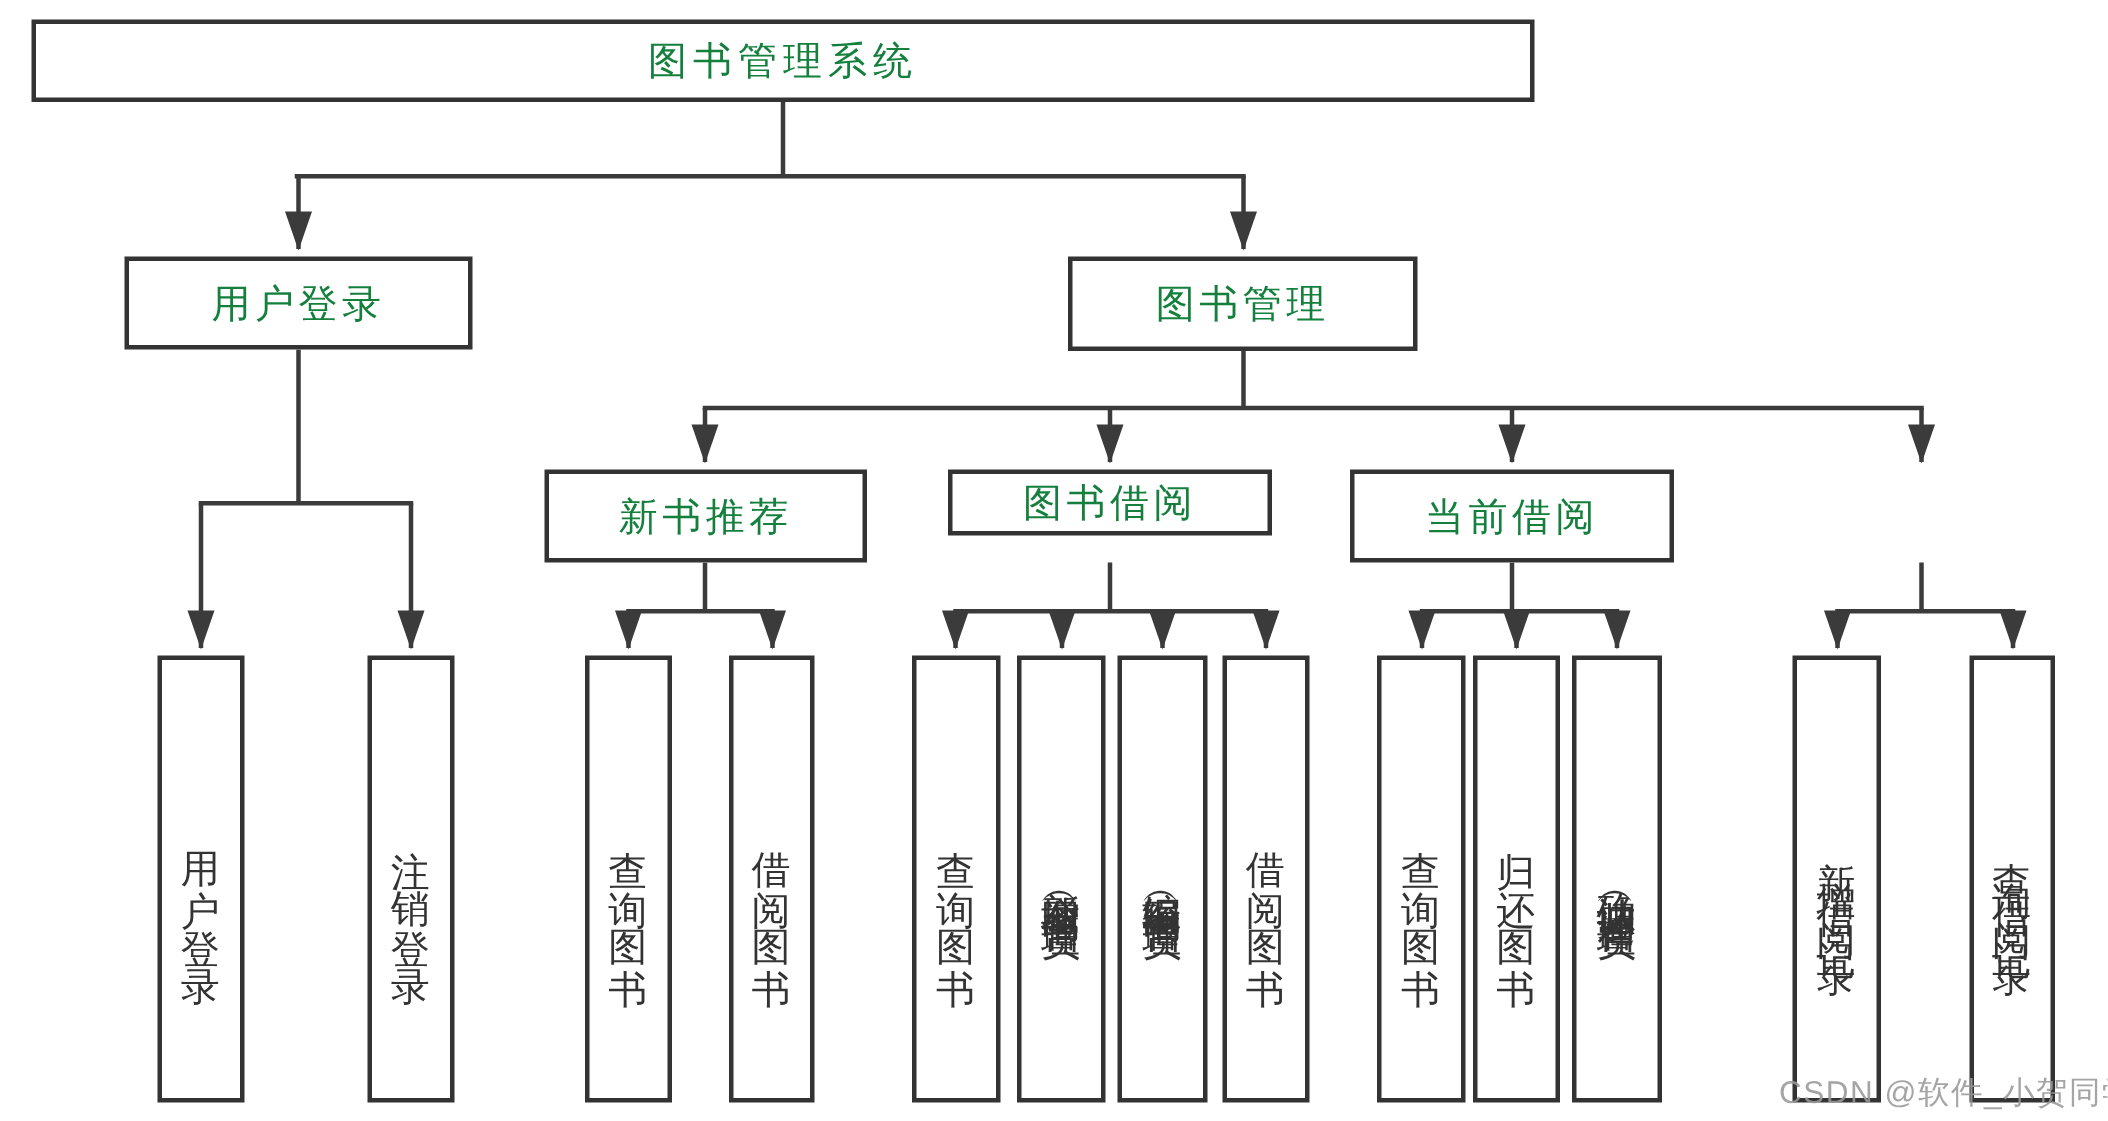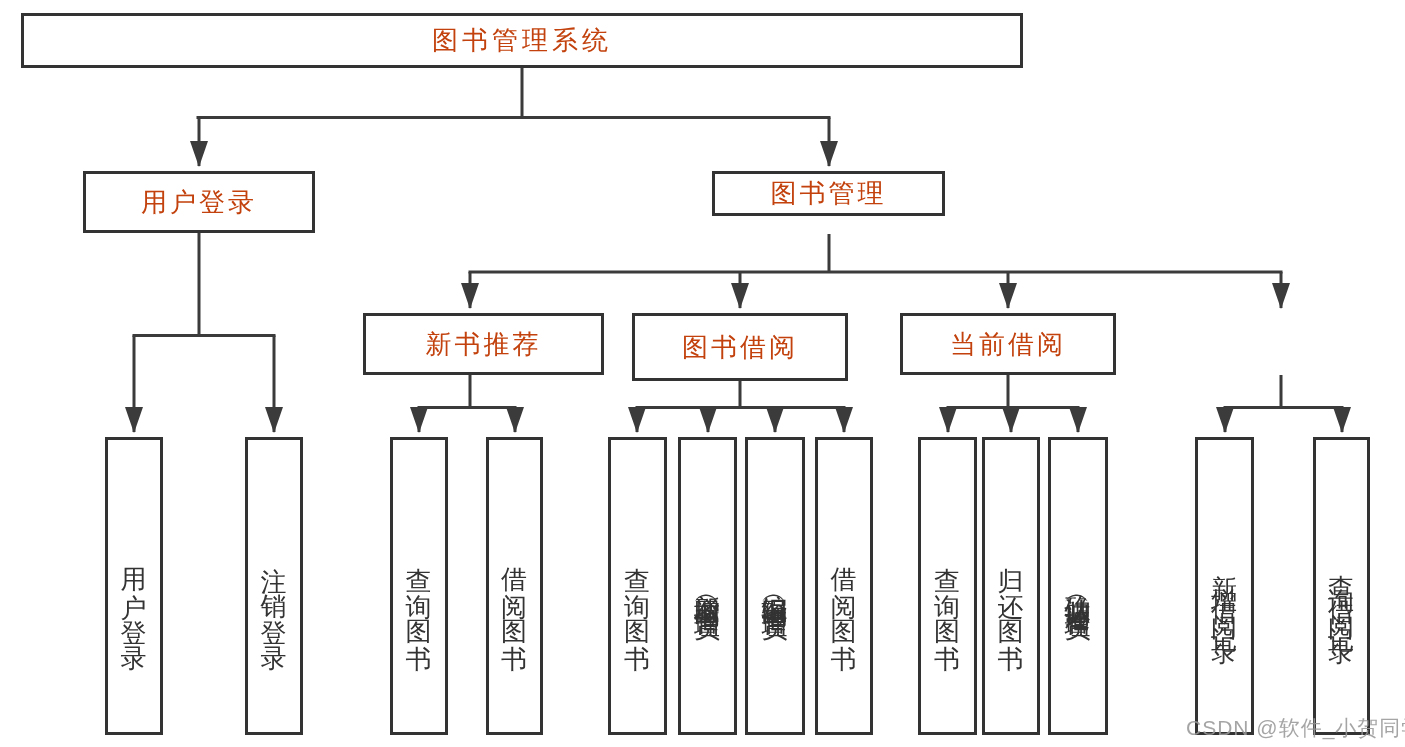--- a/index.html
+++ b/index.html
@@ -31,21 +31,21 @@
     display: flex;
     align-items: center;
     justify-content: center;
     color: #333333;
     z-index: 2;
   }
   .h-node span {
     font-size: 26px;
     letter-spacing: 3px;
     white-space: nowrap;
-    color: #c2410c;
+    color: #15803d;
   }
   .root-node span { font-size: 26px; letter-spacing: 4px; }
   .leaf .v-label {
     writing-mode: vertical-lr;
     text-orientation: mixed;
     font-size: 26px;
     line-height: 1;
     color: #333333;
     white-space: nowrap;
   }
@@ -101,28 +101,28 @@
     </g>
   </svg>
 
   <div class="node h-node root-node" style="left:21px; top:13px; width:1002px; height:55px;">
     <span>图书管理系统</span>
   </div>
 
   <div class="node h-node" style="left:83px; top:171px; width:232px; height:62px;">
     <span>用户登录</span>
   </div>
-  <div class="node h-node" style="left:712px; top:171px; width:233px; height:45px;">
+  <div class="node h-node" style="left:712px; top:171px; width:233px; height:63px;">
     <span>图书管理</span>
   </div>
 
-  <div class="node h-node" style="left:363px; top:313px; width:241px; height:62px;justify-content:center;">
+  <div class="node h-node" style="left:363px; top:313px; width:215px; height:62px;justify-content:center;">
     <span>新书推荐</span>
   </div>
-  <div class="node h-node" style="left:632px; top:313px; width:216px; height:68px;">
+  <div class="node h-node" style="left:632px; top:313px; width:216px; height:44px;">
     <span>图书借阅</span>
   </div>
   <div class="node h-node" style="left:900px; top:313px; width:216px; height:62px;text-align:right;">
     <span>当前借阅</span>
   </div>
 
   <div class="node leaf" style="left:105px; top:437px; width:58px; height:298px;">
     <span class="v-label" style="letter-spacing: 26px; margin-bottom: -26px;">用户登录</span>
   </div>
   <div class="node leaf" style="left:245px; top:437px; width:58px; height:298px;">

